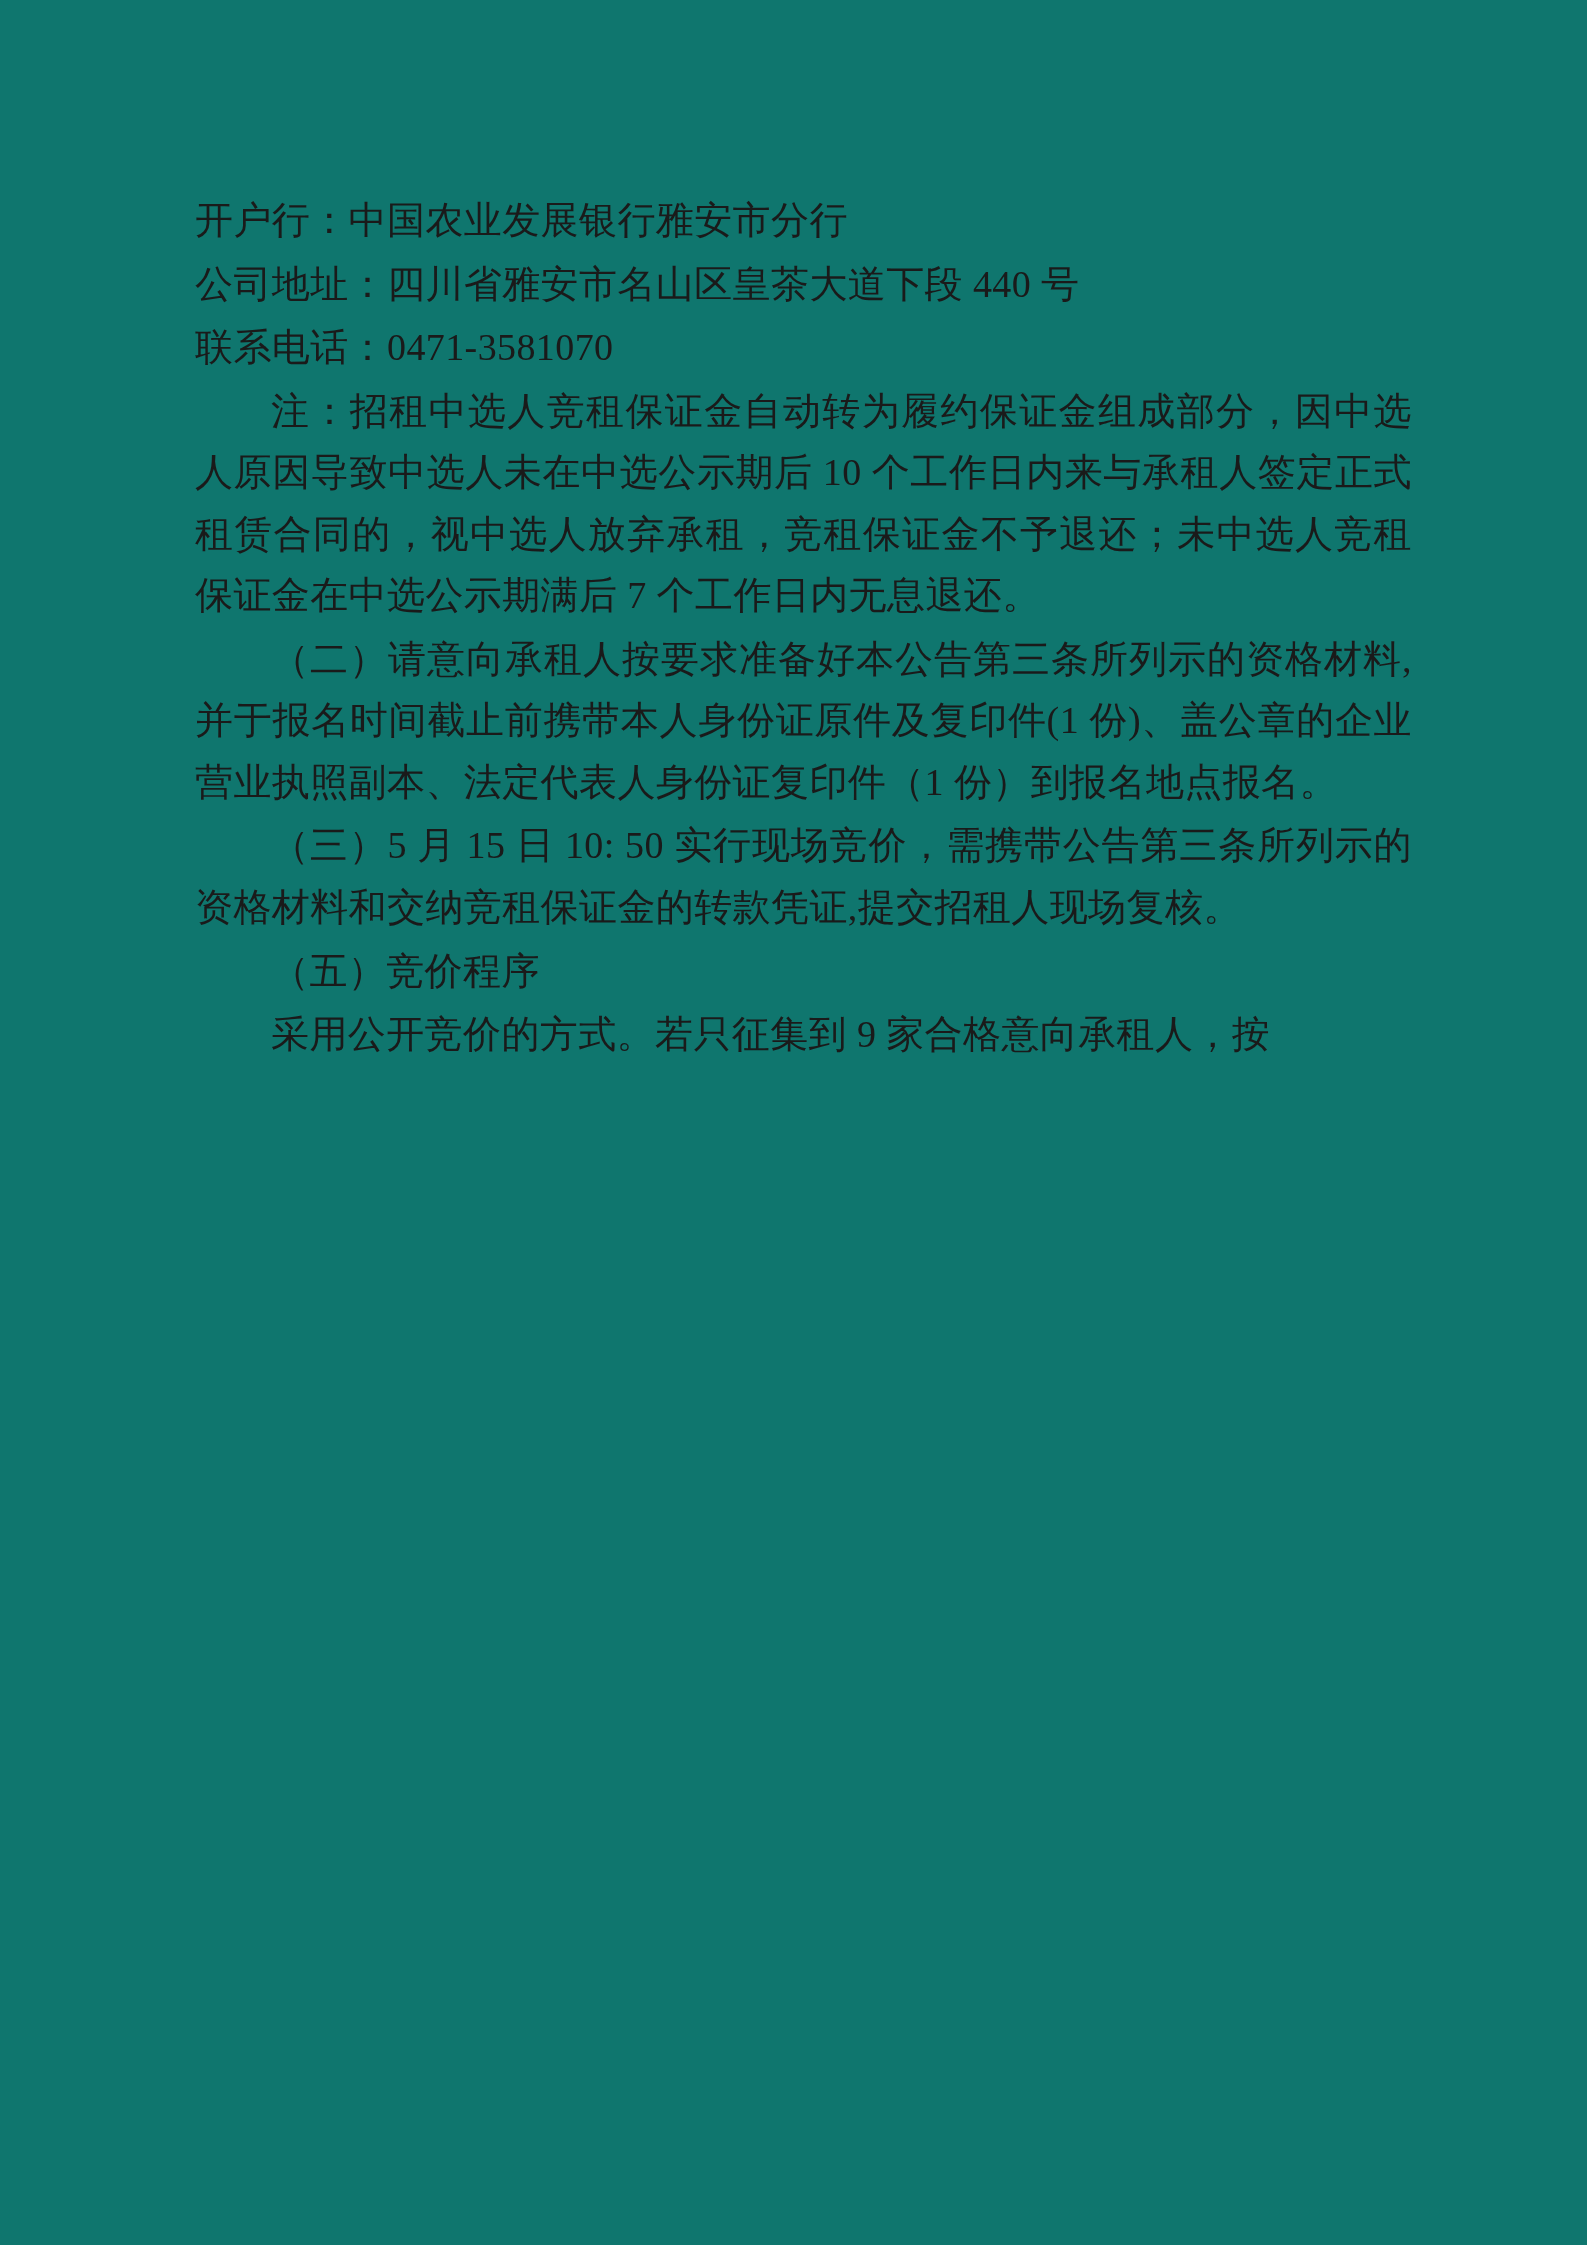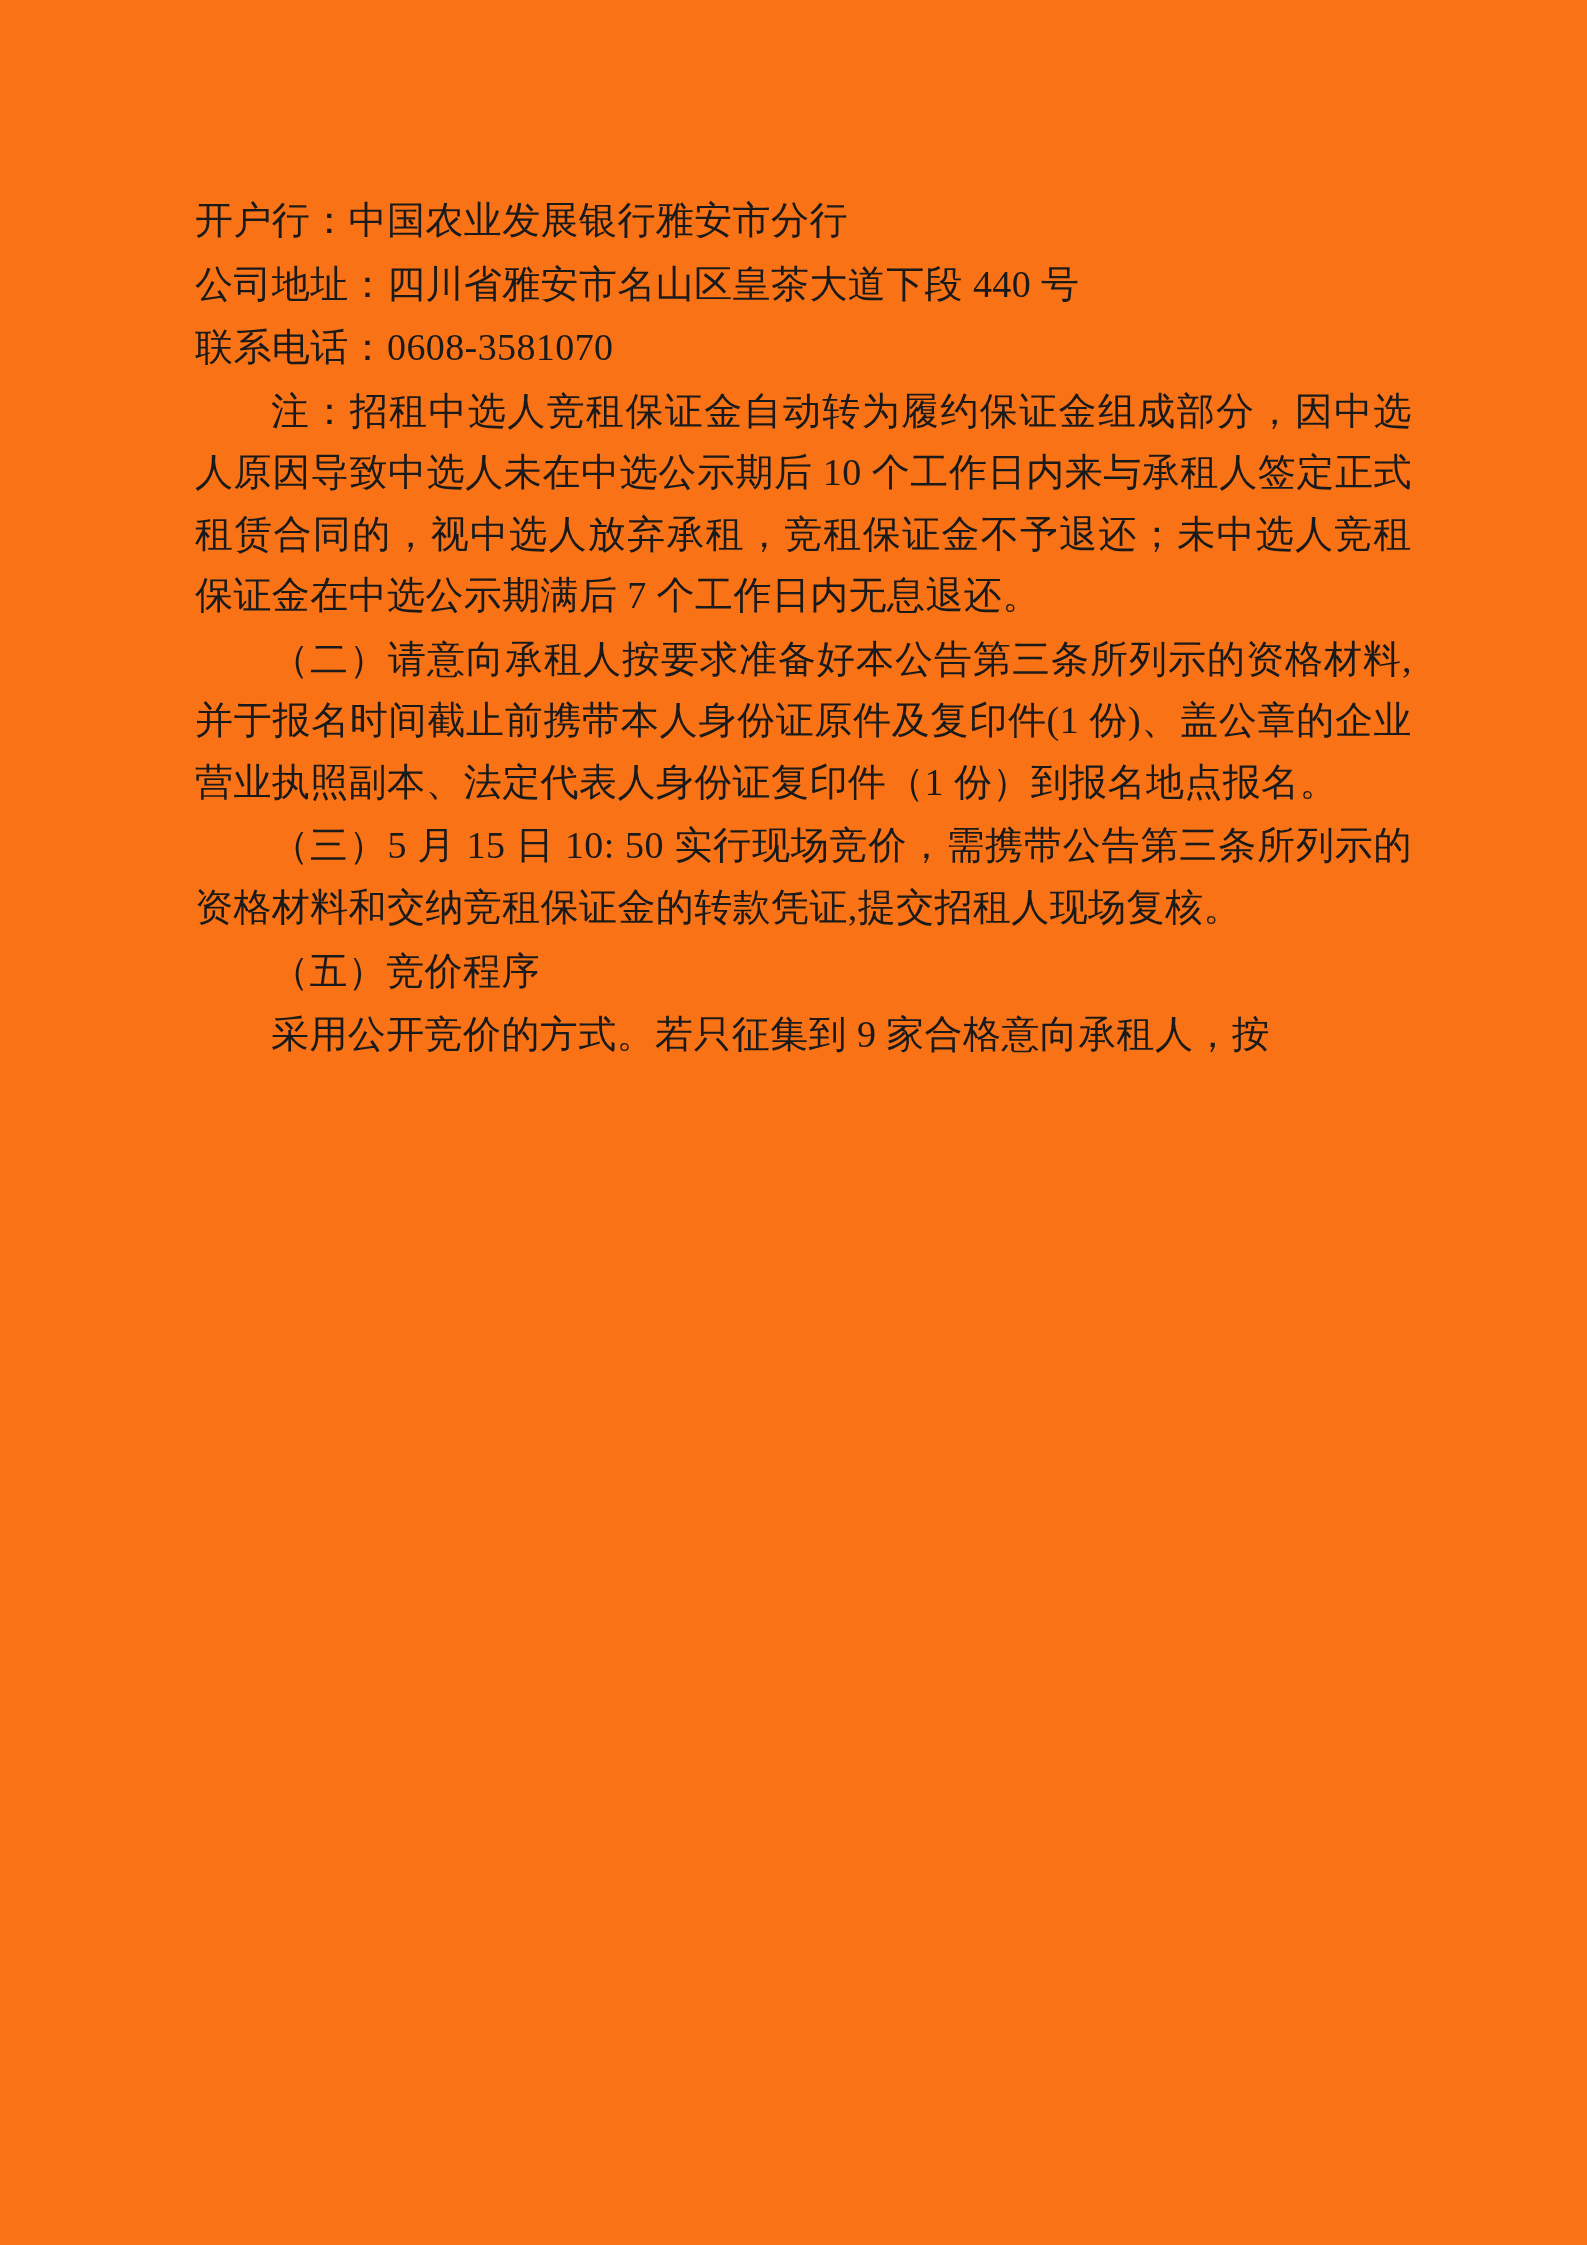--- a/index.html
+++ b/index.html
@@ -11,21 +11,21 @@
     width: 1587px;
     height: 2245px;
     font-family: "Liberation Serif", "DejaVu Serif", serif;
     color: #1a1a1a;
     overflow: hidden;
   }
   .page {
     position: relative;
     width: 1587px;
     height: 2245px;
-    background: #f97316;
+    background: #0f766e;
     box-sizing: border-box;
     padding: 190px 175px 16px 195px;
   }
   .doc-body {
     font-size: 38px;
     line-height: 1.62;
     text-align: justify;
     text-justify: inter-ideograph;
     letter-spacing: 0.4px;
   }
@@ -37,20 +37,20 @@
     text-indent: 76px;
   }
 </style>
 </head>
 <body>
 
 <div class="page">
   <div class="doc-body">
     <p>开户行：中国农业发展银行雅安市分行</p>
     <p>公司地址：四川省雅安市名山区皇茶大道下段 440 号</p>
-    <p>联系电话：0608-3581070</p>
+    <p>联系电话：0471-3581070</p>
     <p class="indent">注：招租中选人竞租保证金自动转为履约保证金组成部分，因中选人原因导致中选人未在中选公示期后 10 个工作日内来与承租人签定正式租赁合同的，视中选人放弃承租，竞租保证金不予退还；未中选人竞租保证金在中选公示期满后 7 个工作日内无息退还。</p>
     <p class="indent">（二）请意向承租人按要求准备好本公告第三条所列示的资格材料,并于报名时间截止前携带本人身份证原件及复印件(1 份)、盖公章的企业营业执照副本、法定代表人身份证复印件（1 份）到报名地点报名。</p>
     <p class="indent">（三）5 月 15 日 10: 50 实行现场竞价，需携带公告第三条所列示的资格材料和交纳竞租保证金的转款凭证,提交招租人现场复核。</p>
     <p class="indent">（五）竞价程序</p>
     <p class="indent">采用公开竞价的方式。若只征集到 9 家合格意向承租人，按</p>
   </div>
 </div>
 
 </body></html>

